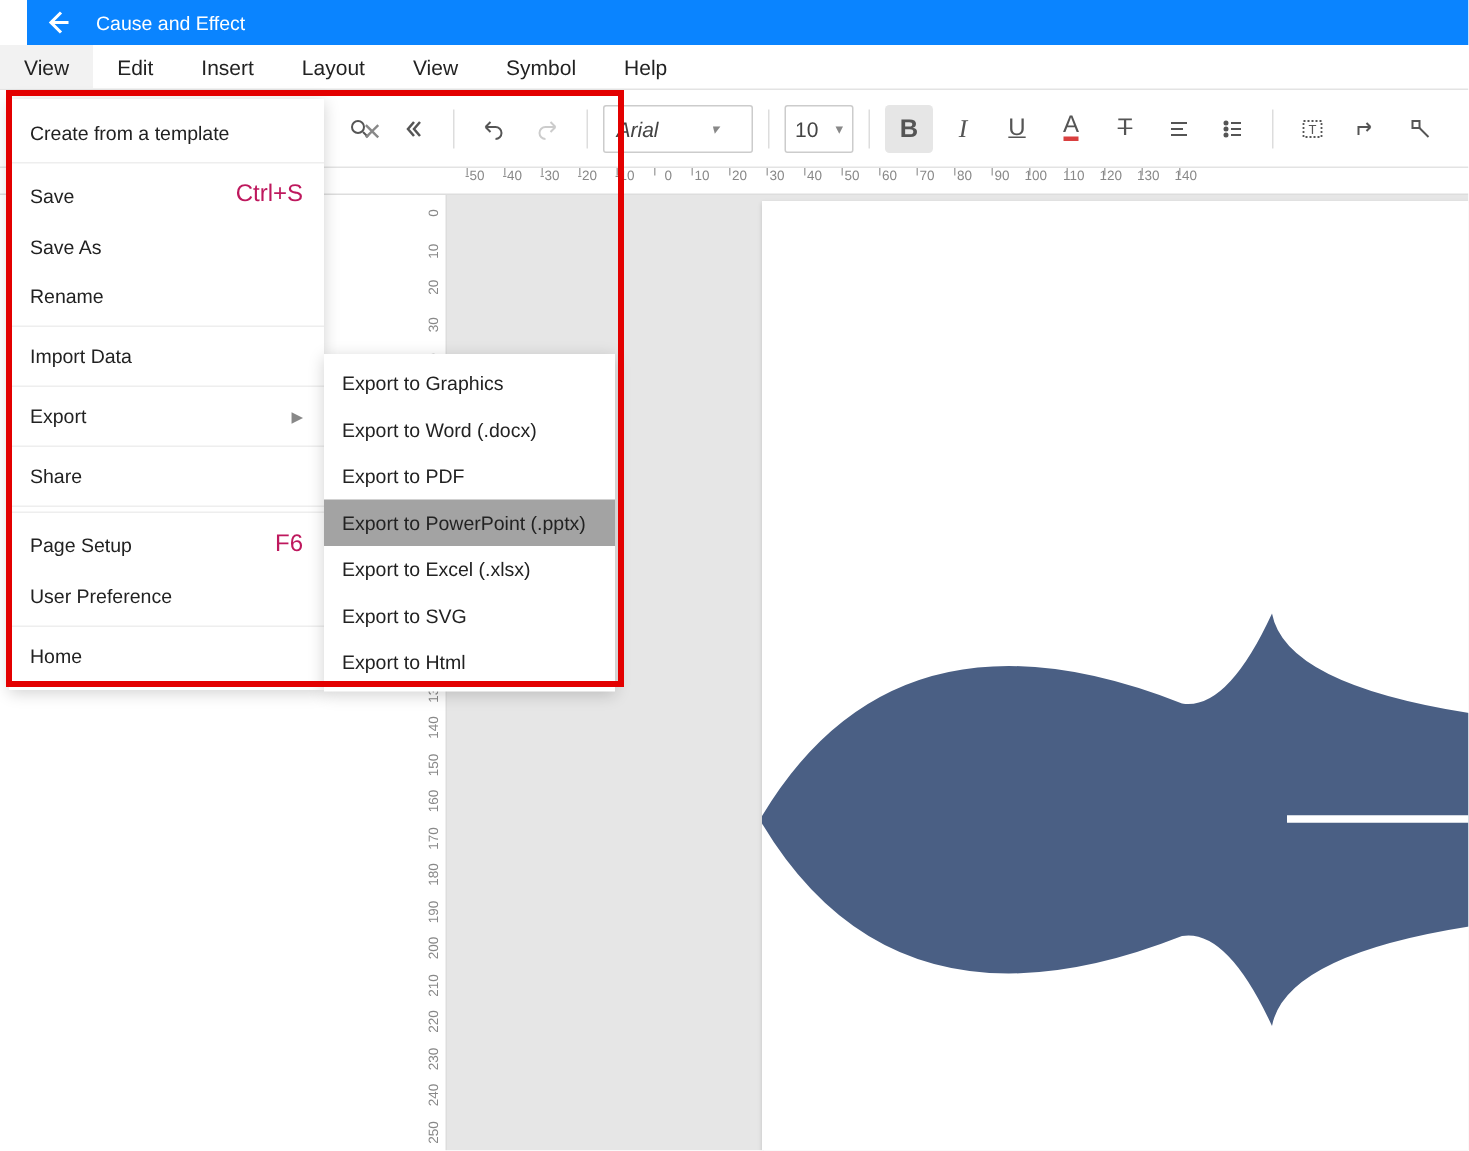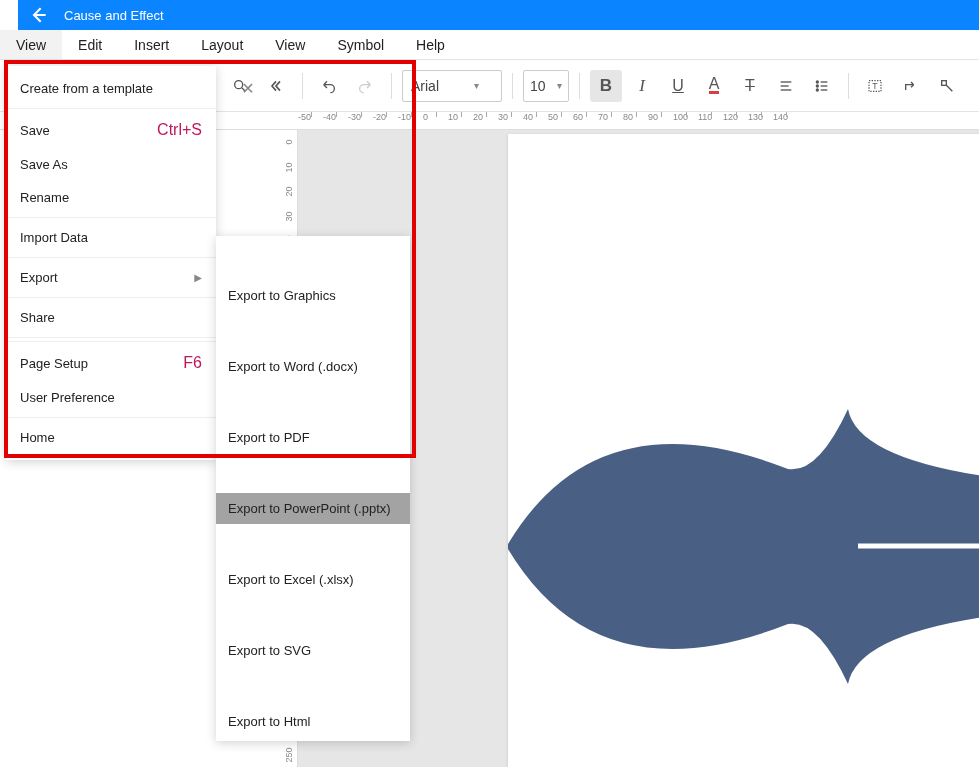--- a/index.html
+++ b/index.html
@@ -10,44 +10,44 @@
 .title-bar-text { font-size: 13px; }
 
 .menu-bar { height: 30px; background: #fff; border-bottom: 1px solid #e3e3e3; display: flex; align-items: stretch; }
 .menu-item { padding: 0 16px; display:flex; align-items:center; font-size: 14px; color: #222; cursor: pointer; }
 .menu-item.active { background: #f2f2f2; }
 
 .toolbar { height: 52px; background: #fff; border-bottom: 1px solid #e3e3e3; display: flex; align-items: center; padding: 0 8px; gap: 4px; position: relative; z-index: 1; }
 .toolbar-btn { width: 32px; height: 32px; display:flex; align-items:center; justify-content:center; color:#555; border-radius:3px; cursor:pointer; font-size:16px; }
 .toolbar-btn.active { background:#e6e6e6; }
 .toolbar-sep { width:1px; height:26px; background:#ddd; margin:0 6px; }
-.font-select { height:32px; border:1px solid #ccc; padding:0 22px 0 8px; font-size:14px; color:#444; display:flex; align-items:center; border-radius:2px; background:#fff; position:relative; min-width:100px; }
+.font-select { height:32px; border:1px solid #ccc; padding:0 22px 0 8px; font-size:14px; color:#444; display:flex; align-items:center; border-radius:2px; background:#fff; position:relative; min-width:100px;font-style:italic; }
 .size-select { height:32px; border:1px solid #ccc; padding:0 6px; font-size:14px; color:#444; display:flex; align-items:center; border-radius:2px; background:#fff; width:46px; gap:6px;}
 .dd-arrow { font-size:10px; color:#888; margin-left:auto;}
 
 .ruler-h { height: 18px; background:#fff; border-bottom:1px solid #ddd; font-size:9px; color:#888; display:flex; align-items:flex-start; position: relative; overflow:hidden; padding-left:298px;}
-.ruler-h .tick { position:relative; width:25px; text-align:left; flex-shrink:0;}
+.ruler-h .tick { position:relative; width:25px; text-align:right; flex-shrink:0;}
 .ruler-h .tick:before { content:''; position:absolute; left:50%; top:0; width:1px; height:5px; background:#aaa;}
 .ruler-v { width:18px; background:#fff; border-right:1px solid #ddd; font-size:9px; color:#888; position:absolute; left:280px; top:130px; bottom:0; display:flex; flex-direction:column; align-items:center;}
 .ruler-v .tick { height:25px; writing-mode:vertical-rl; transform:rotate(180deg); text-align:center; position:relative;}
 
 .canvas-area { position:absolute; left:298px; top:130px; right:0; bottom:0; background:#e6e6e6; overflow:hidden;}
 .page { position:absolute; left:210px; top:4px; width:900px; height:800px; background:#fff; box-shadow:0 1px 3px rgba(0,0,0,.15);}
 
 .fish-svg { position:absolute; left:0px; top:200px; }
 .tab-close { position:absolute; left:230px; top:70px; width:36px; height:36px; display:flex; align-items:center; justify-content:center; color:#888; font-size:16px; z-index:3;}
 
 .file-menu { position:absolute; left:6px; top:66px; width:210px; background:#fff; box-shadow:0 2px 10px rgba(0,0,0,.18); z-index:20; padding:6px 0;}
 .file-menu .item { display:flex; justify-content:space-between; align-items:center; padding:9px 14px; font-size:13px; color:#222; cursor:pointer;}
 .file-menu .shortcut { color:#be185d; font-size:16px;}
 .file-menu .sep { height:1px; background:#eee; margin:3px 0;}
 .file-menu .arrow { font-size:10px; color:#888;}
 
 .export-menu { position:absolute; left:216px; top:236px; width:194px; background:#fff; box-shadow:0 2px 10px rgba(0,0,0,.18); z-index:21; padding:4px 0;}
-.export-menu .item { padding:8px 12px; font-size:13px; color:#222; cursor:pointer;margin-top:40px;}
+.export-menu .item { padding:8px 12px; font-size:13px; color:#222; cursor:pointer;}
 .export-menu .item.hover { background:#a3a3a3;}
 
 .red-frame { position:absolute; left:4px; top:60px; width:412px; height:398px; border:4px solid #e30000; z-index:30; pointer-events:none;}
 
 .icon-svg { width:16px; height:16px; }
 </style>
 </head>
 <body>
 
 <div class="title-bar">

